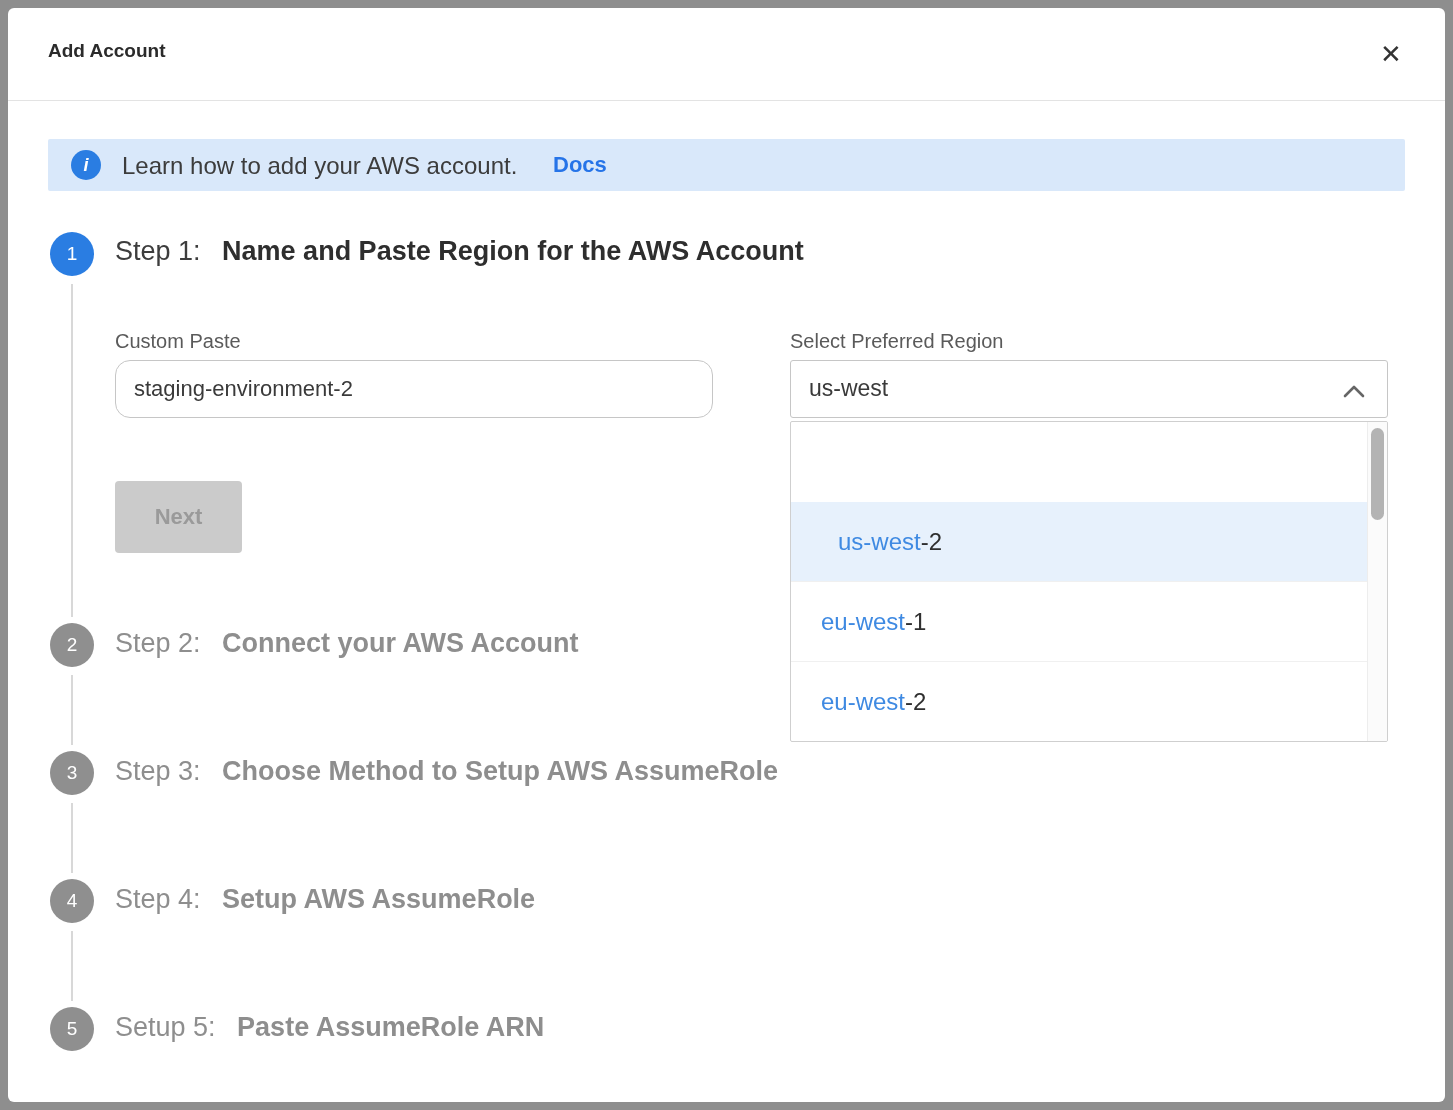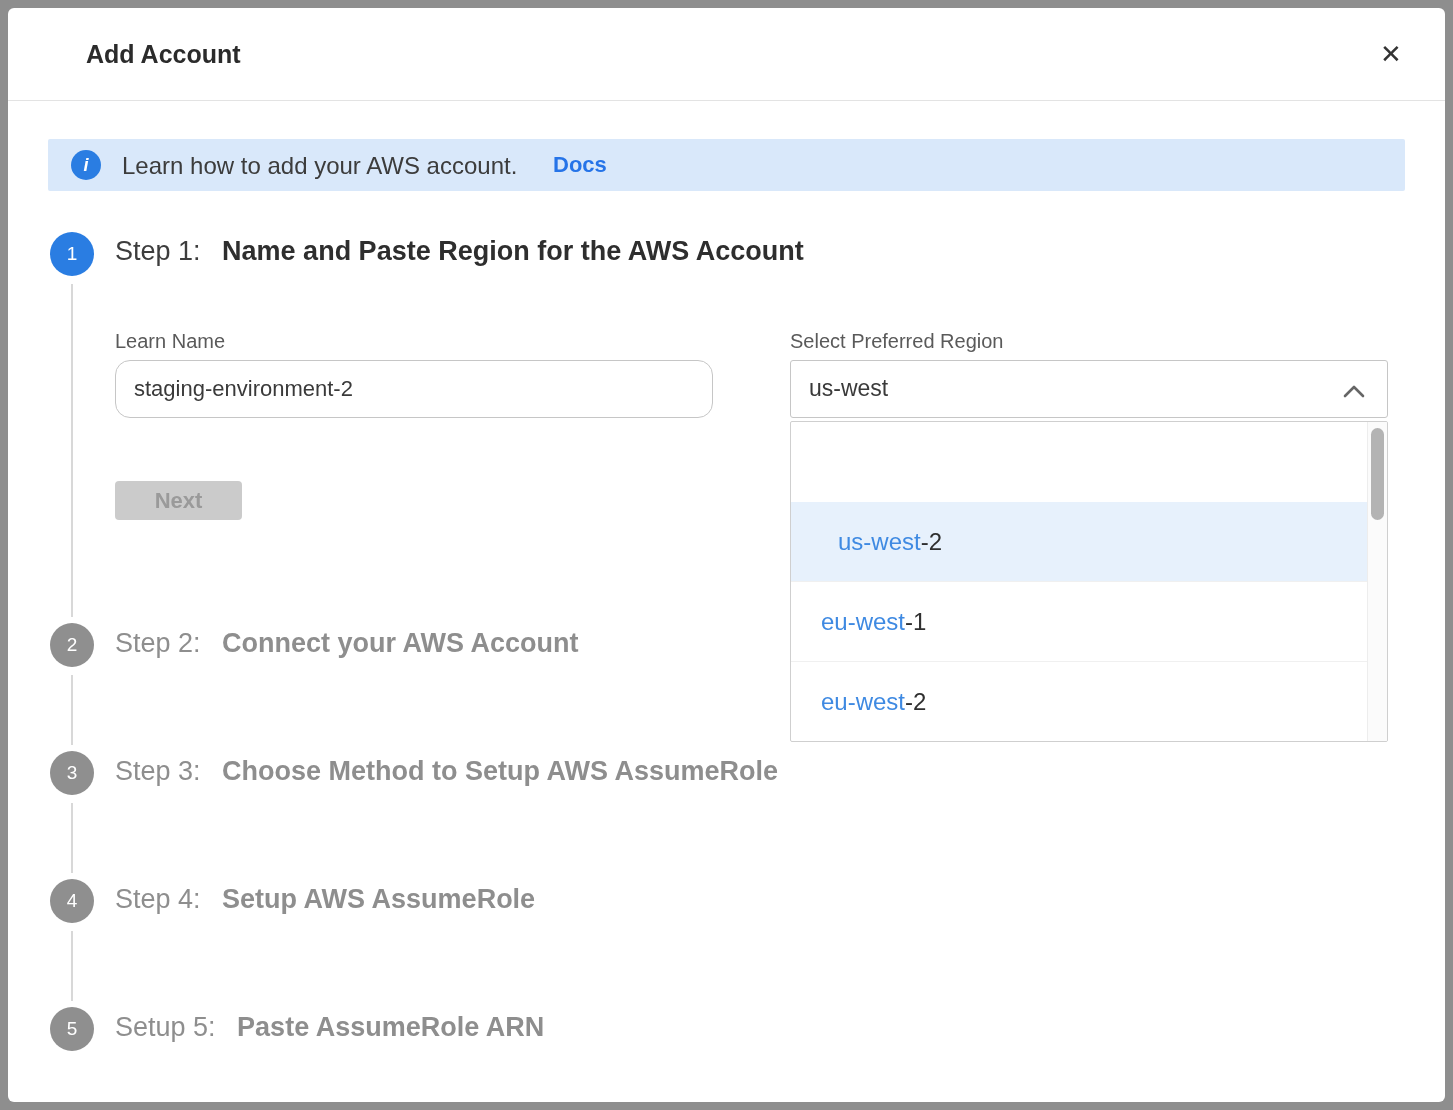--- a/index.html
+++ b/index.html
@@ -15,21 +15,21 @@
     width:1437px; height:1094px;
     background:#ffffff; border-radius:6px;
   }
   
   .modal-header {
     position:absolute; left:0; top:0; right:0; height:93px;
     border-bottom:1px solid #e3e3e3;
   }
   .modal-title {
     position:absolute; left:40px; top:32px;
-    font-size:25px; font-weight:700; color:#2b2b2b;margin-left:38px;
+    font-size:19px; font-weight:700; color:#2b2b2b;
   }
   .close-btn {
     position:absolute; right:36px; top:28px;
     width:36px; height:36px;
     font-size:26px; color:#333; text-align:center; line-height:36px;
     cursor:pointer; background:none; border:none;
     font-family:"Liberation Sans", sans-serif;
   }
   
   .banner {
@@ -88,21 +88,21 @@
     background:#fff; cursor:pointer;
   }
   .select-value {
     position:absolute; left:18px; top:14px;
     font-size:23px; color:#3a3a3a;
   }
   .chevron {
     position:absolute; right:22px; top:23px;
   }
   .next-btn {
-    position:absolute; left:107px; top:473px; width:127px; height:39px;
+    position:absolute; left:107px; top:473px; width:127px; height:72px;
     background:#cbcbcb; border:none; border-radius:4px;
     font-size:22px; font-weight:700; color:#9a9a9a;
     font-family:"Liberation Sans", sans-serif;
     cursor:default;
   }
   
   .dropdown {
     position:absolute; left:782px; top:413px; width:598px; height:321px;
     background:#fff; border:1px solid #cfcfcf; border-radius:2px;
     overflow:hidden;
@@ -140,21 +140,21 @@
     <a class="banner-link">Docs</a>
   </div>
 
   <div class="step-circle active" style="top:224px;">1</div>
   <div class="step-heading active" style="top:228px;">
     <span class="prefix">Step 1:</span>
     <span class="title">Name and Paste Region for the AWS Account</span>
   </div>
   <div class="connector" style="top:276px; height:333px;"></div>
 
-  <div class="field-label" style="left:107px; top:322px;">Learn Name</div>
+  <div class="field-label" style="left:107px; top:322px;">Custom Paste</div>
   <input class="text-input" type="text" value="staging-environment-2" style="">
   <button class="next-btn">Next</button>
 
   <div class="field-label" style="left:782px; top:322px;">Select Preferred Region</div>
   <div class="select-box">
     <div class="select-value">us-west</div>
     <span class="chevron">
       <svg width="22" height="13" viewBox="0 0 22 13">
           <polyline points="2,11 11,2 20,11" stroke="#666" stroke-width="2.6" fill="none" stroke-linecap="round" stroke-linejoin="round"></polyline>
         </svg>

